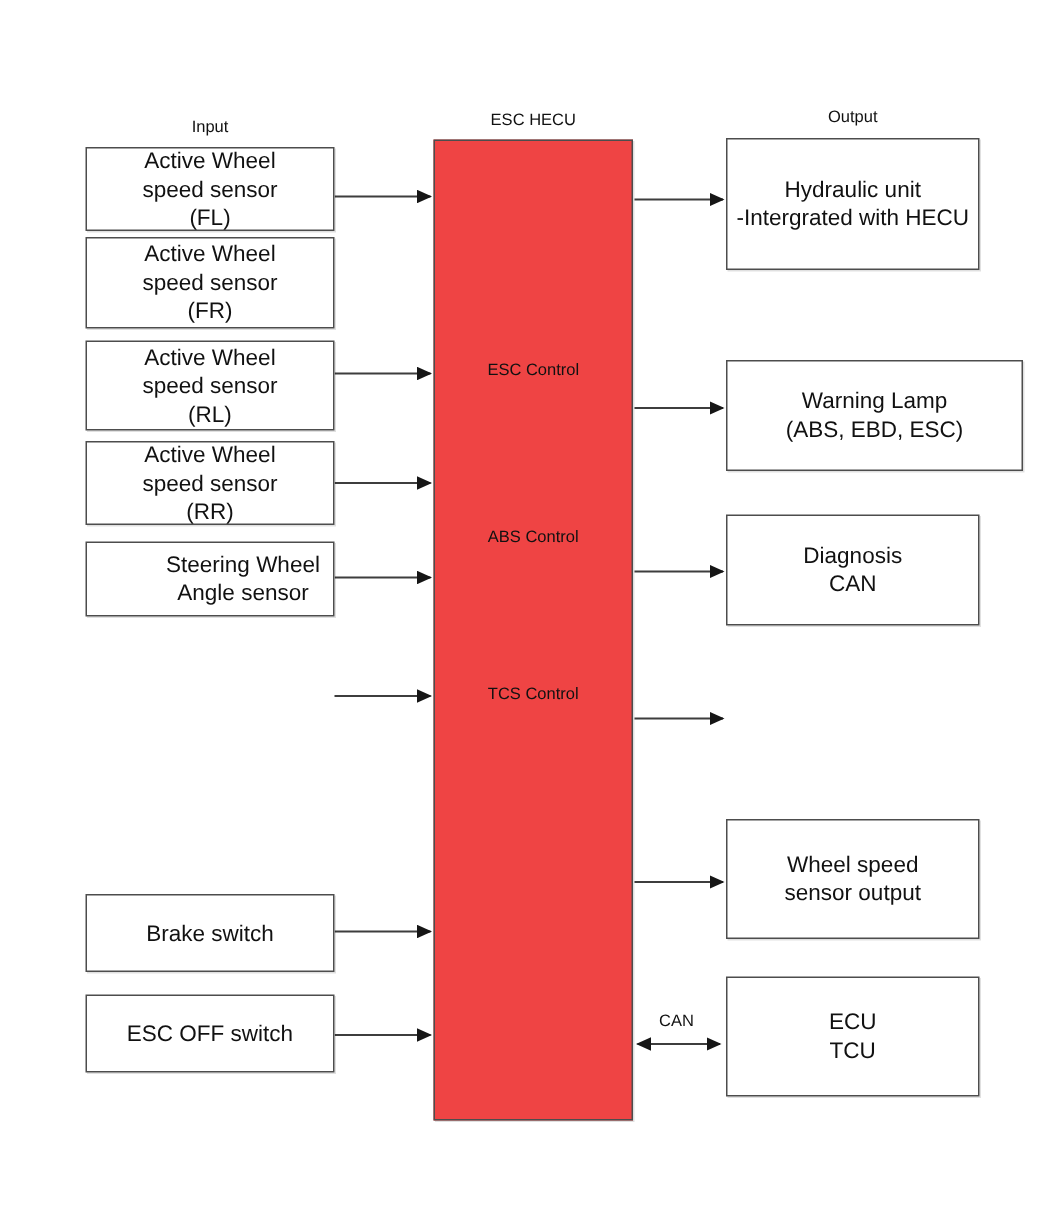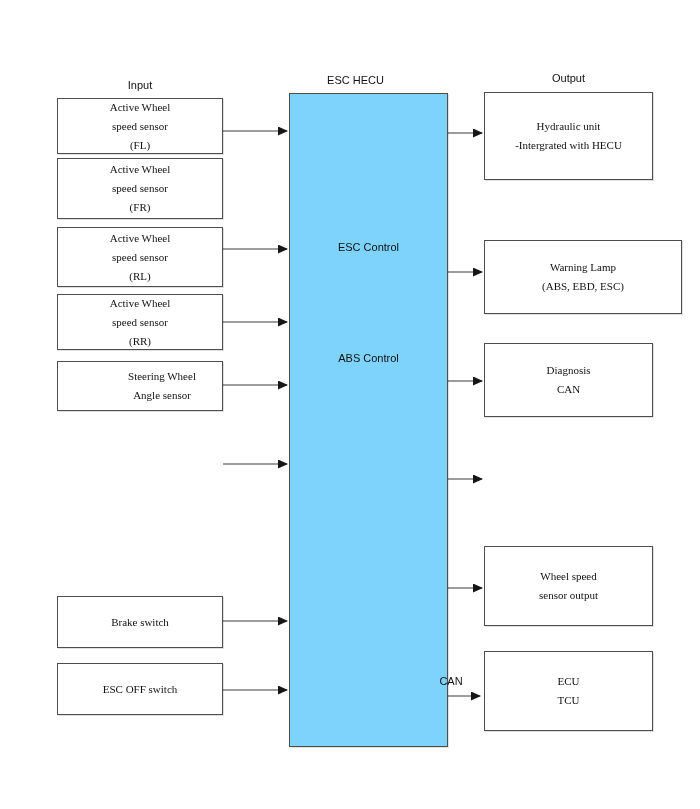--- a/index.html
+++ b/index.html
@@ -24,29 +24,28 @@
   .box {
     position: absolute;
     background: #ffffff;
     border: 1px solid var(--box-border, #4d4d4d);
     box-shadow: 1px 1px 0 rgba(0,0,0,0.12);
     display: flex;
     flex-direction: column;
     align-items: center;
     justify-content: center;
     text-align: center;
-    font-size: 11px;
+    font-size: 15px;
     line-height: 19px;
-    font-family: Liberation Serif, serif;
   }
   .box .line { display: block; white-space: nowrap; }
   .hecu-box {
     position: absolute;
-    left: 289px; top: 93px; width: 159px; height: 654px;
-    background: #7dd3fc;
+    left: 289px; top: 93px; width: 133px; height: 654px;
+    background: #ef4444;
     border: 1px solid var(--box-border, #4d4d4d);
     box-shadow: 1px 1px 0 rgba(0,0,0,0.12);
   }
   .hecu-fn {
     position: absolute;
     left: 0; width: 100%;
     text-align: center;
     font-size: 11px;
     line-height: 19px;
     white-space: nowrap;
@@ -128,20 +127,21 @@
   <div class="box" style="left:57px; top:596px; width:166px; height:52px;">
     <span class="line">Brake switch</span>
   </div>
   <div class="box" style="left:57px; top:663px; width:166px; height:52px;">
     <span class="line">ESC OFF switch</span>
   </div>
 
   <div class="hecu-box">
     <div class="hecu-fn" style="top:144px;">ESC Control</div>
     <div class="hecu-fn" style="top:255px;">ABS Control</div>
+    <div class="hecu-fn" style="top:360px;">TCS Control</div>
   </div>
 
   <div class="box" style="left:484px; top:92px; width:169px; height:88px;">
     <span class="line">Hydraulic unit</span>
     <span class="line">-Intergrated with HECU</span>
   </div>
   <div class="box" style="left:484px; top:240px; width:198px; height:74px;">
     <span class="line">Warning Lamp</span>
     <span class="line">(ABS, EBD, ESC)</span>
   </div>

